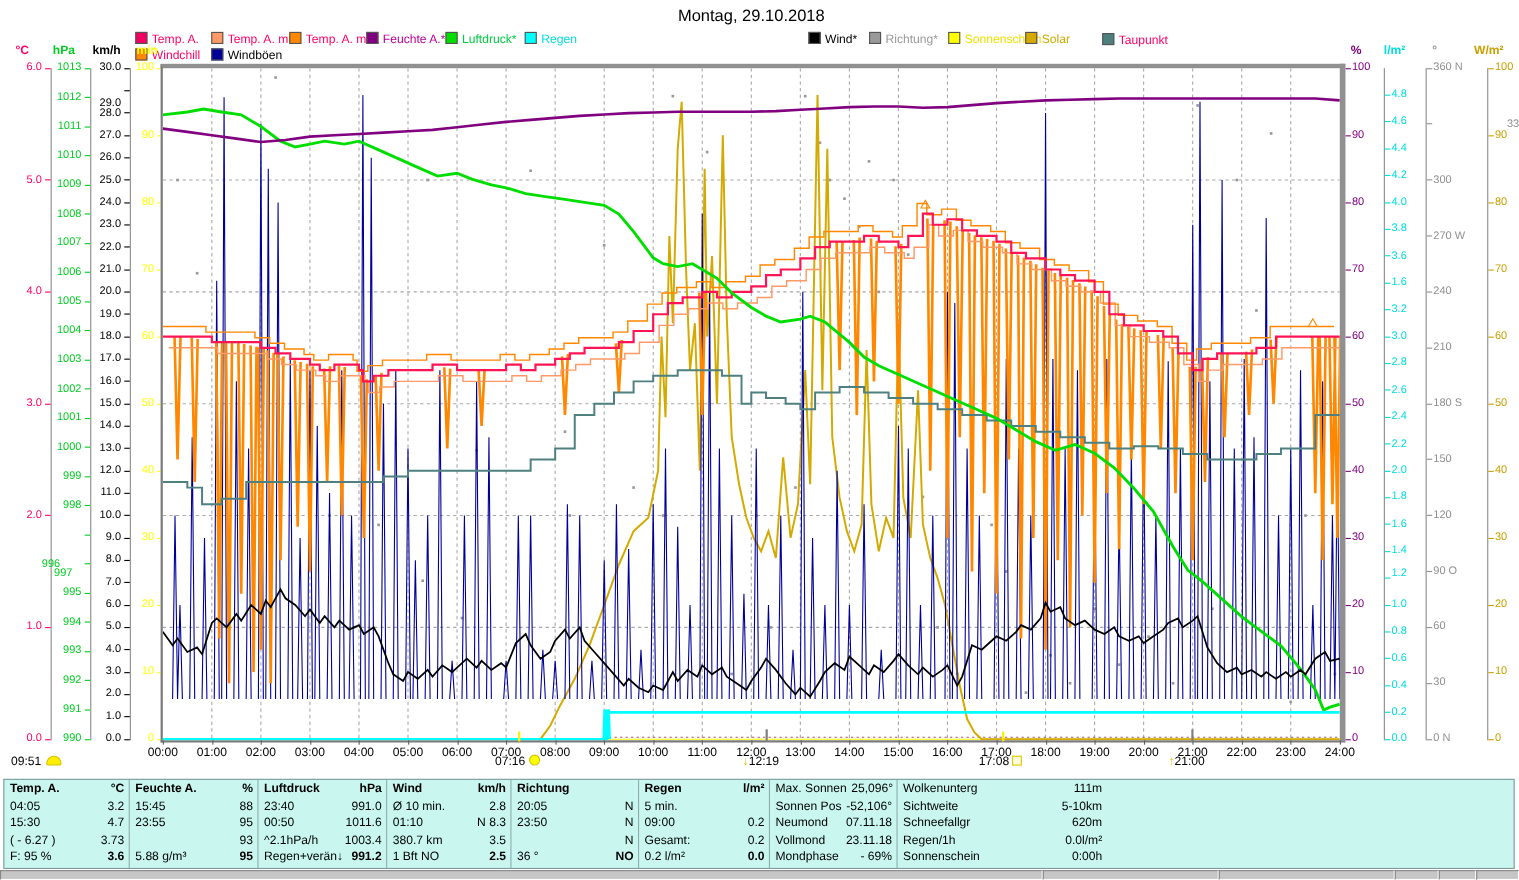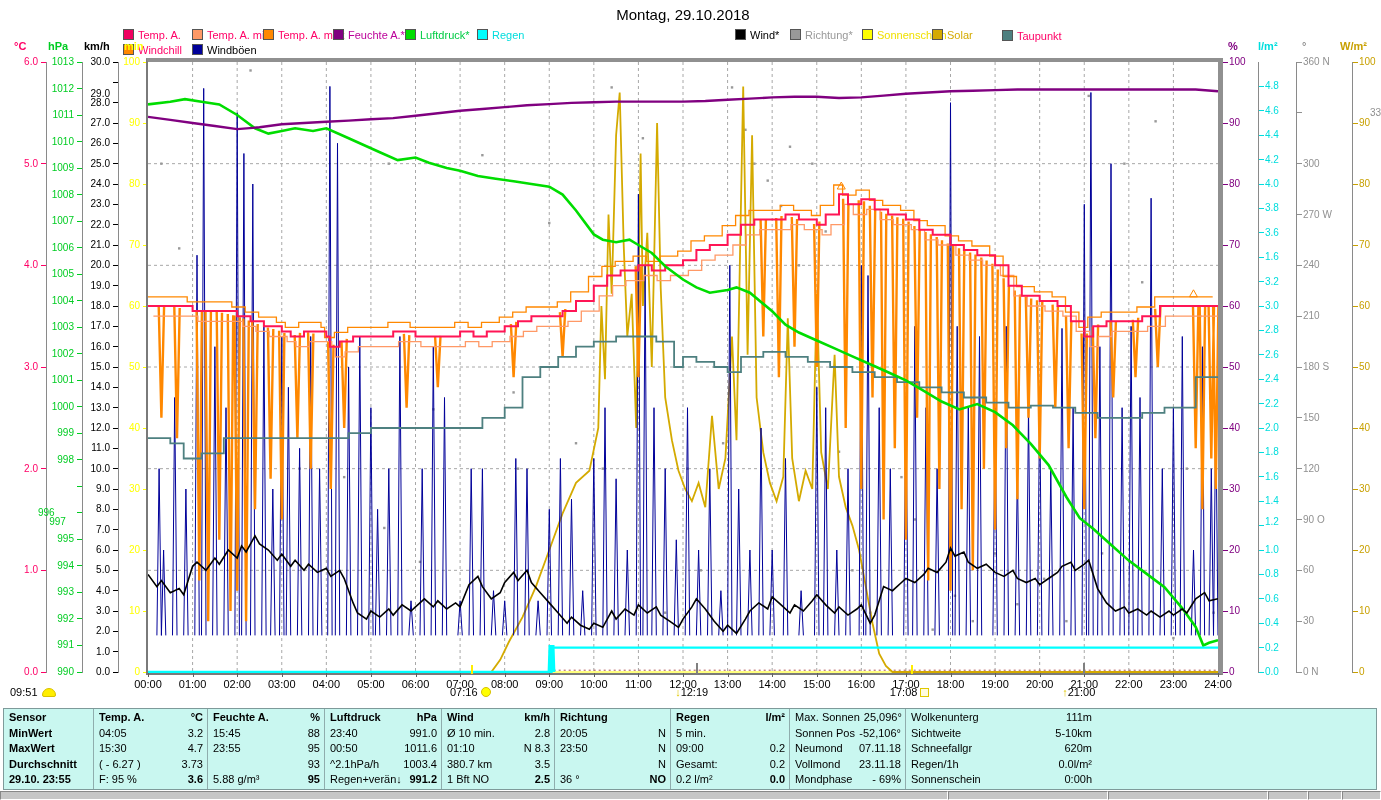--- a/index.html
+++ b/index.html
@@ -498,27 +498,20 @@
       <div class="evt" style="left: 449.987px;"><span>07:16</span><span class="sun-ic"></span></div>
       <div class="evtick" style="left: 470.987px; top: 665px; width: 2px; height: 9px; background: rgb(255, 238, 0);"></div>
       <div class="evt" style="left: 675.133px;"><span class="arr">↓</span><span>12:19</span></div>
       <div class="evtick" style="left: 696.133px; top: 663px; width: 2px; height: 11px; background: rgb(128, 128, 128);"></div>
       <div class="evt" style="left: 889.846px;"><span>17:08</span><span class="sq-ic"></span></div>
       <div class="evtick" style="left: 910.846px; top: 665px; width: 2px; height: 9px; background: rgb(255, 238, 0);"></div>
       <div class="evt" style="left: 1062.25px;"><span class="arr">↑</span><span>21:00</span></div>
       <div class="evtick" style="left: 1083.25px; top: 663px; width: 2px; height: 11px; background: rgb(128, 128, 128);"></div>
     </div>
   <div id="stats">
-      <div class="s-col" style="width: 90px;">
-        <div class="s-row b">Sensor</div>
-        <div class="s-row b">MinWert</div>
-        <div class="s-row b">MaxWert</div>
-        <div class="s-row b">Durchschnitt</div>
-        <div class="s-row b">29.10. 23:55</div>
-      </div>
       <div class="s-col" style="width: 114px;">
         <div class="s-row b">
           <span class="l">Temp. A.</span>
           <span class="r">°C</span>
         </div>
         <div class="s-row">
           <span class="l">04:05</span>
           <span class="r">3.2</span>
         </div>
         <div class="s-row">

